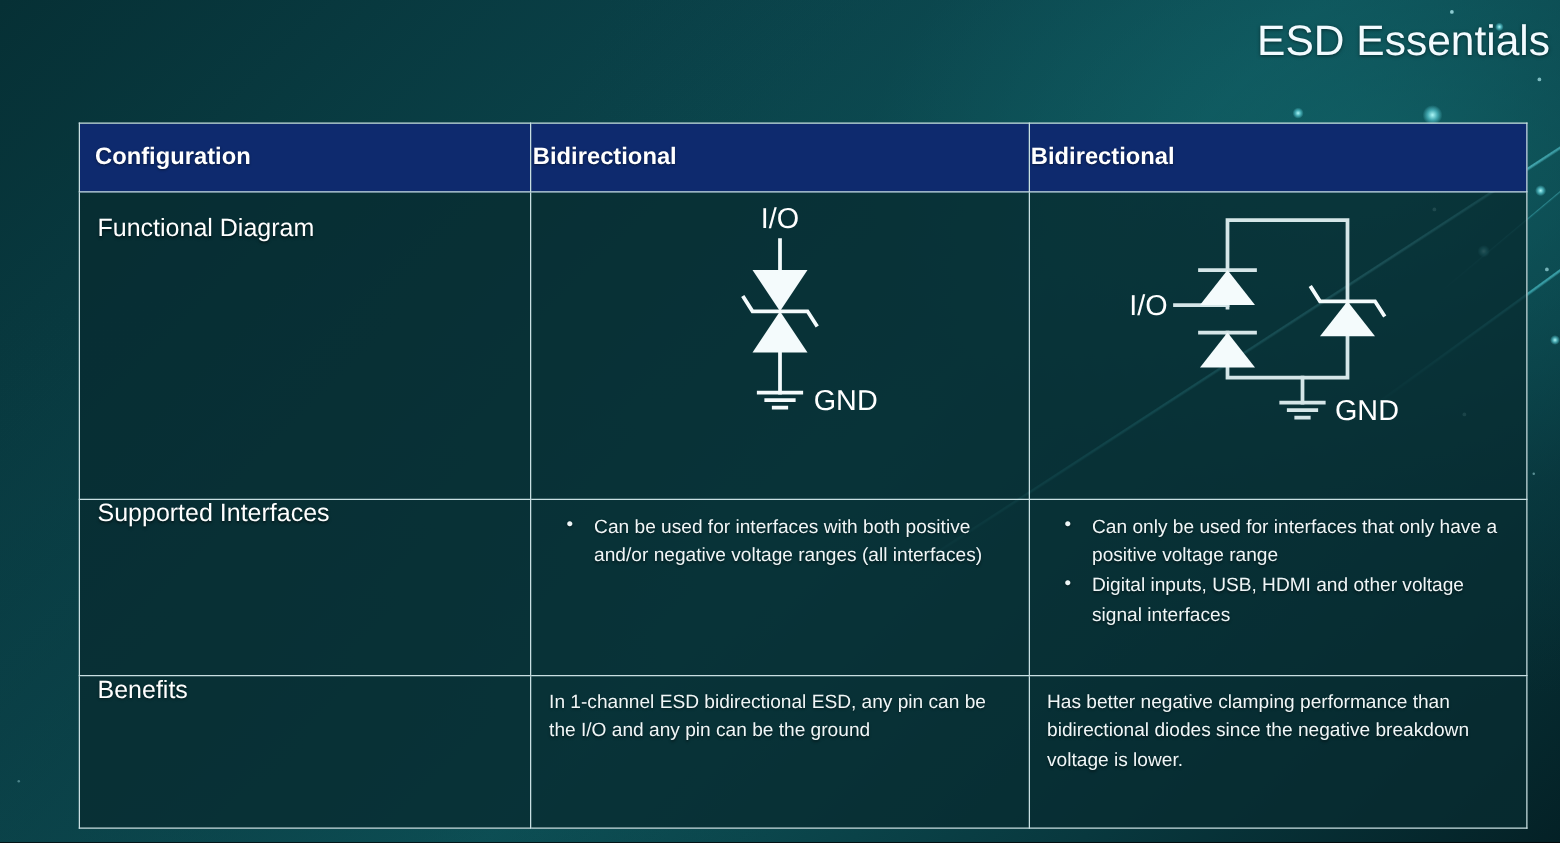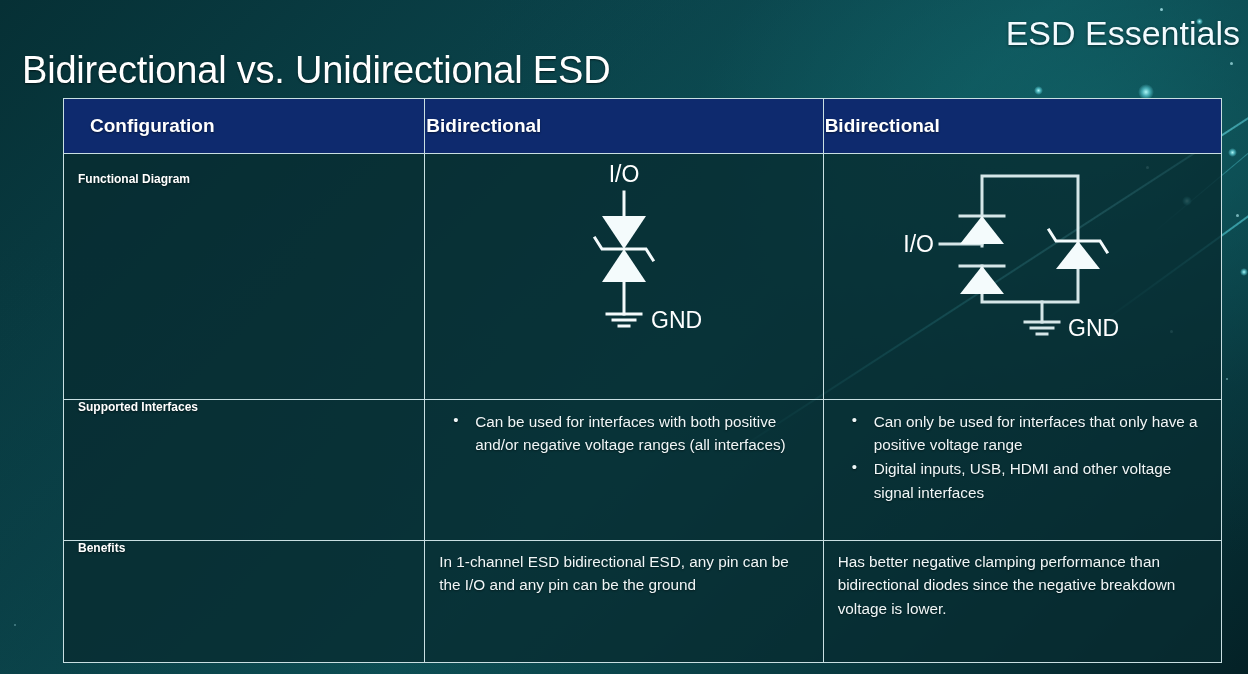--- a/index.html
+++ b/index.html
@@ -88,31 +88,31 @@
   }
   table#compare thead th {
     background: #0e2a6e;
     color: #ffffff;
     font-size: 19px;
     font-weight: bold;
     height: 52px;
     vertical-align: middle;
     text-shadow: 0 1px 2px rgba(0,0,0,.45);
   }
-  th.col-config { text-align: left; padding-left: 26px; }
+  th.col-config { text-align: left; padding-left: 12px; }
   th.col-bi, th.col-uni { text-align: left; }
 
   col.c1 { width: 31.2%; }
   col.c2 { width: 34.4%; }
   col.c3 { width: 34.4%; }
 
   td.rowlabel {
     color: #ffffff;
-    font-size: 12px;
-    font-weight: bold;
+    font-size: 20px;
+    font-weight: normal;
     padding: 0 0 0 14px;
     text-shadow: 0 1px 2px rgba(0,0,0,.5);
     vertical-align: middle;
   }
   tr.r-diagram td.rowlabel { vertical-align: top; padding-top: 18px; }
   tr.r-diagram td.cell-diag { padding: 0; }
 
   td.cell-text {
     color: #f0f6f7;
     font-size: 15.3px;
@@ -166,21 +166,20 @@
 
   <div class="dot" style="left:1160px; top:8px;  width:3px; height:3px; opacity:.8;"></div>
   <div class="dot" style="left:1230px; top:62px; width:3px; height:3px; opacity:.7;"></div>
   <div class="dot" style="left:1206px; top:118px;width:2px; height:2px; opacity:.6;"></div>
   <div class="dot" style="left:1146px; top:166px;width:3px; height:3px; opacity:.7;"></div>
   <div class="dot" style="left:1236px; top:214px;width:3px; height:3px; opacity:.65;"></div>
   <div class="dot" style="left:1170px; top:330px;width:3px; height:3px; opacity:.55;"></div>
   <div class="dot" style="left:1226px; top:378px;width:2px; height:2px; opacity:.5;"></div>
   <div class="dot" style="left:14px;  top:624px; width:2px; height:2px; opacity:.4;"></div>
 
-  <h1 id="title">Bidirectional vs. Unidirectional ESD</h1>
   <div id="subtitle">ESD Essentials</div>
 
   <div id="table-wrap">
     <table id="compare">
       <colgroup>
           <col class="c1">
           <col class="c2">
           <col class="c3">
         </colgroup>
       <thead>

